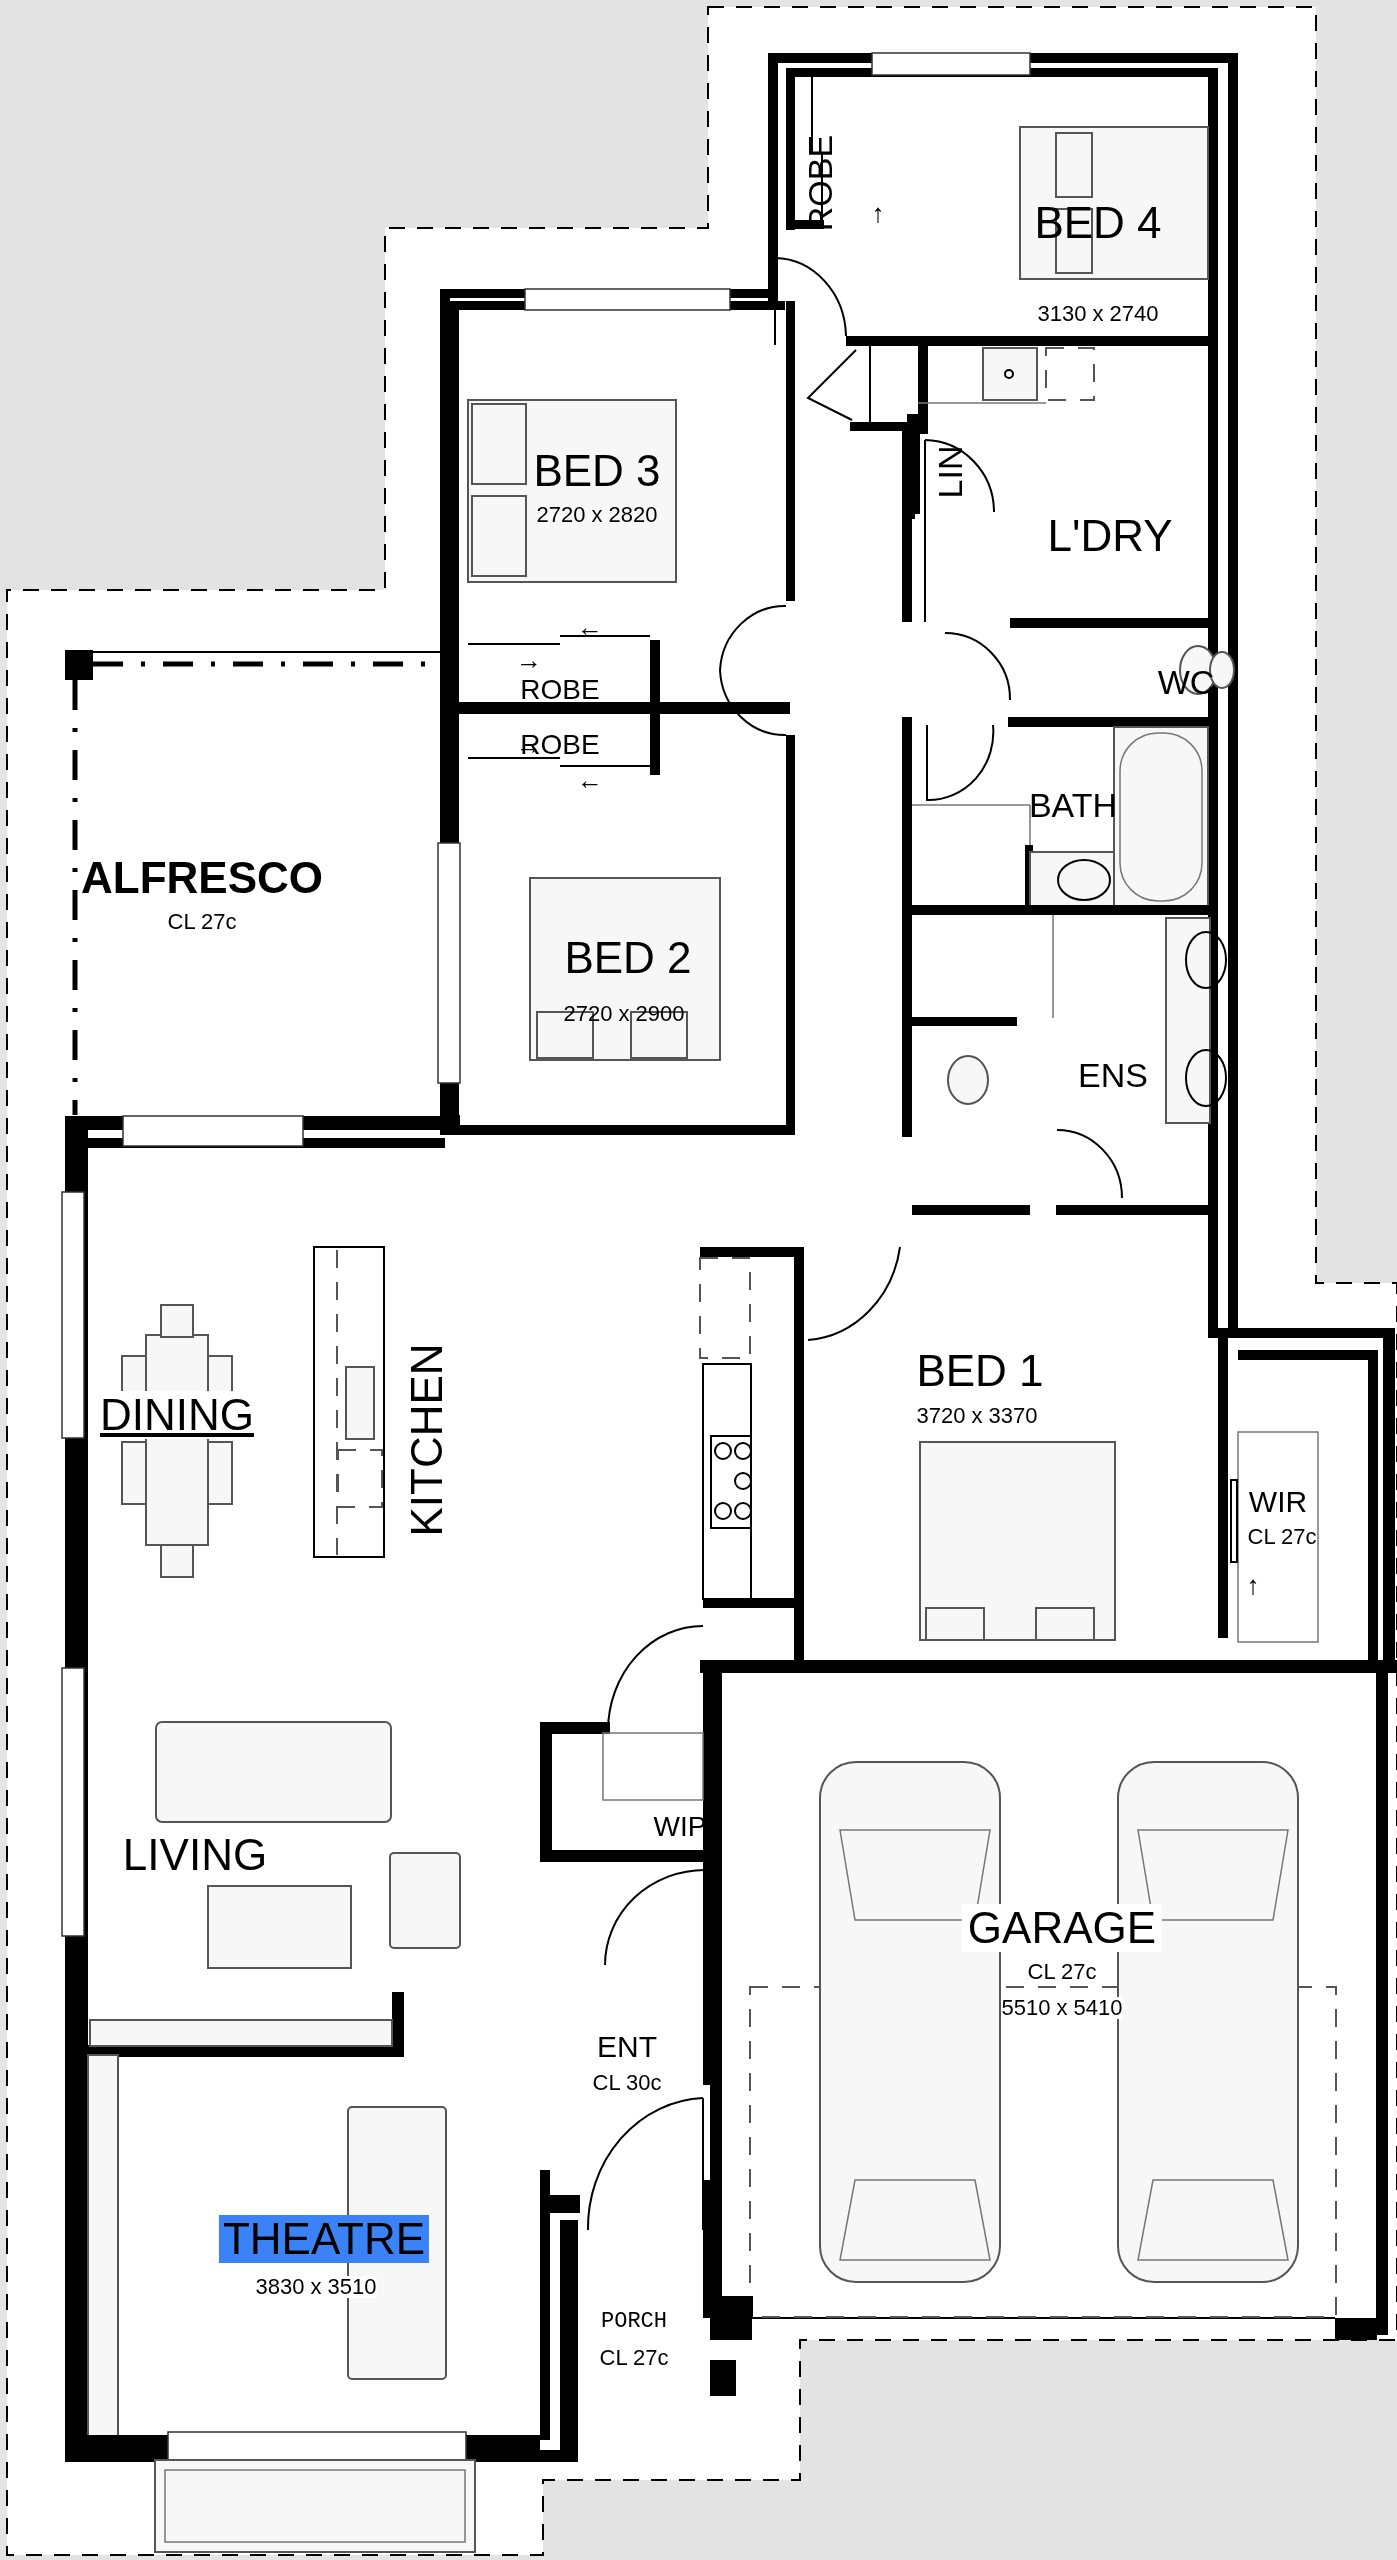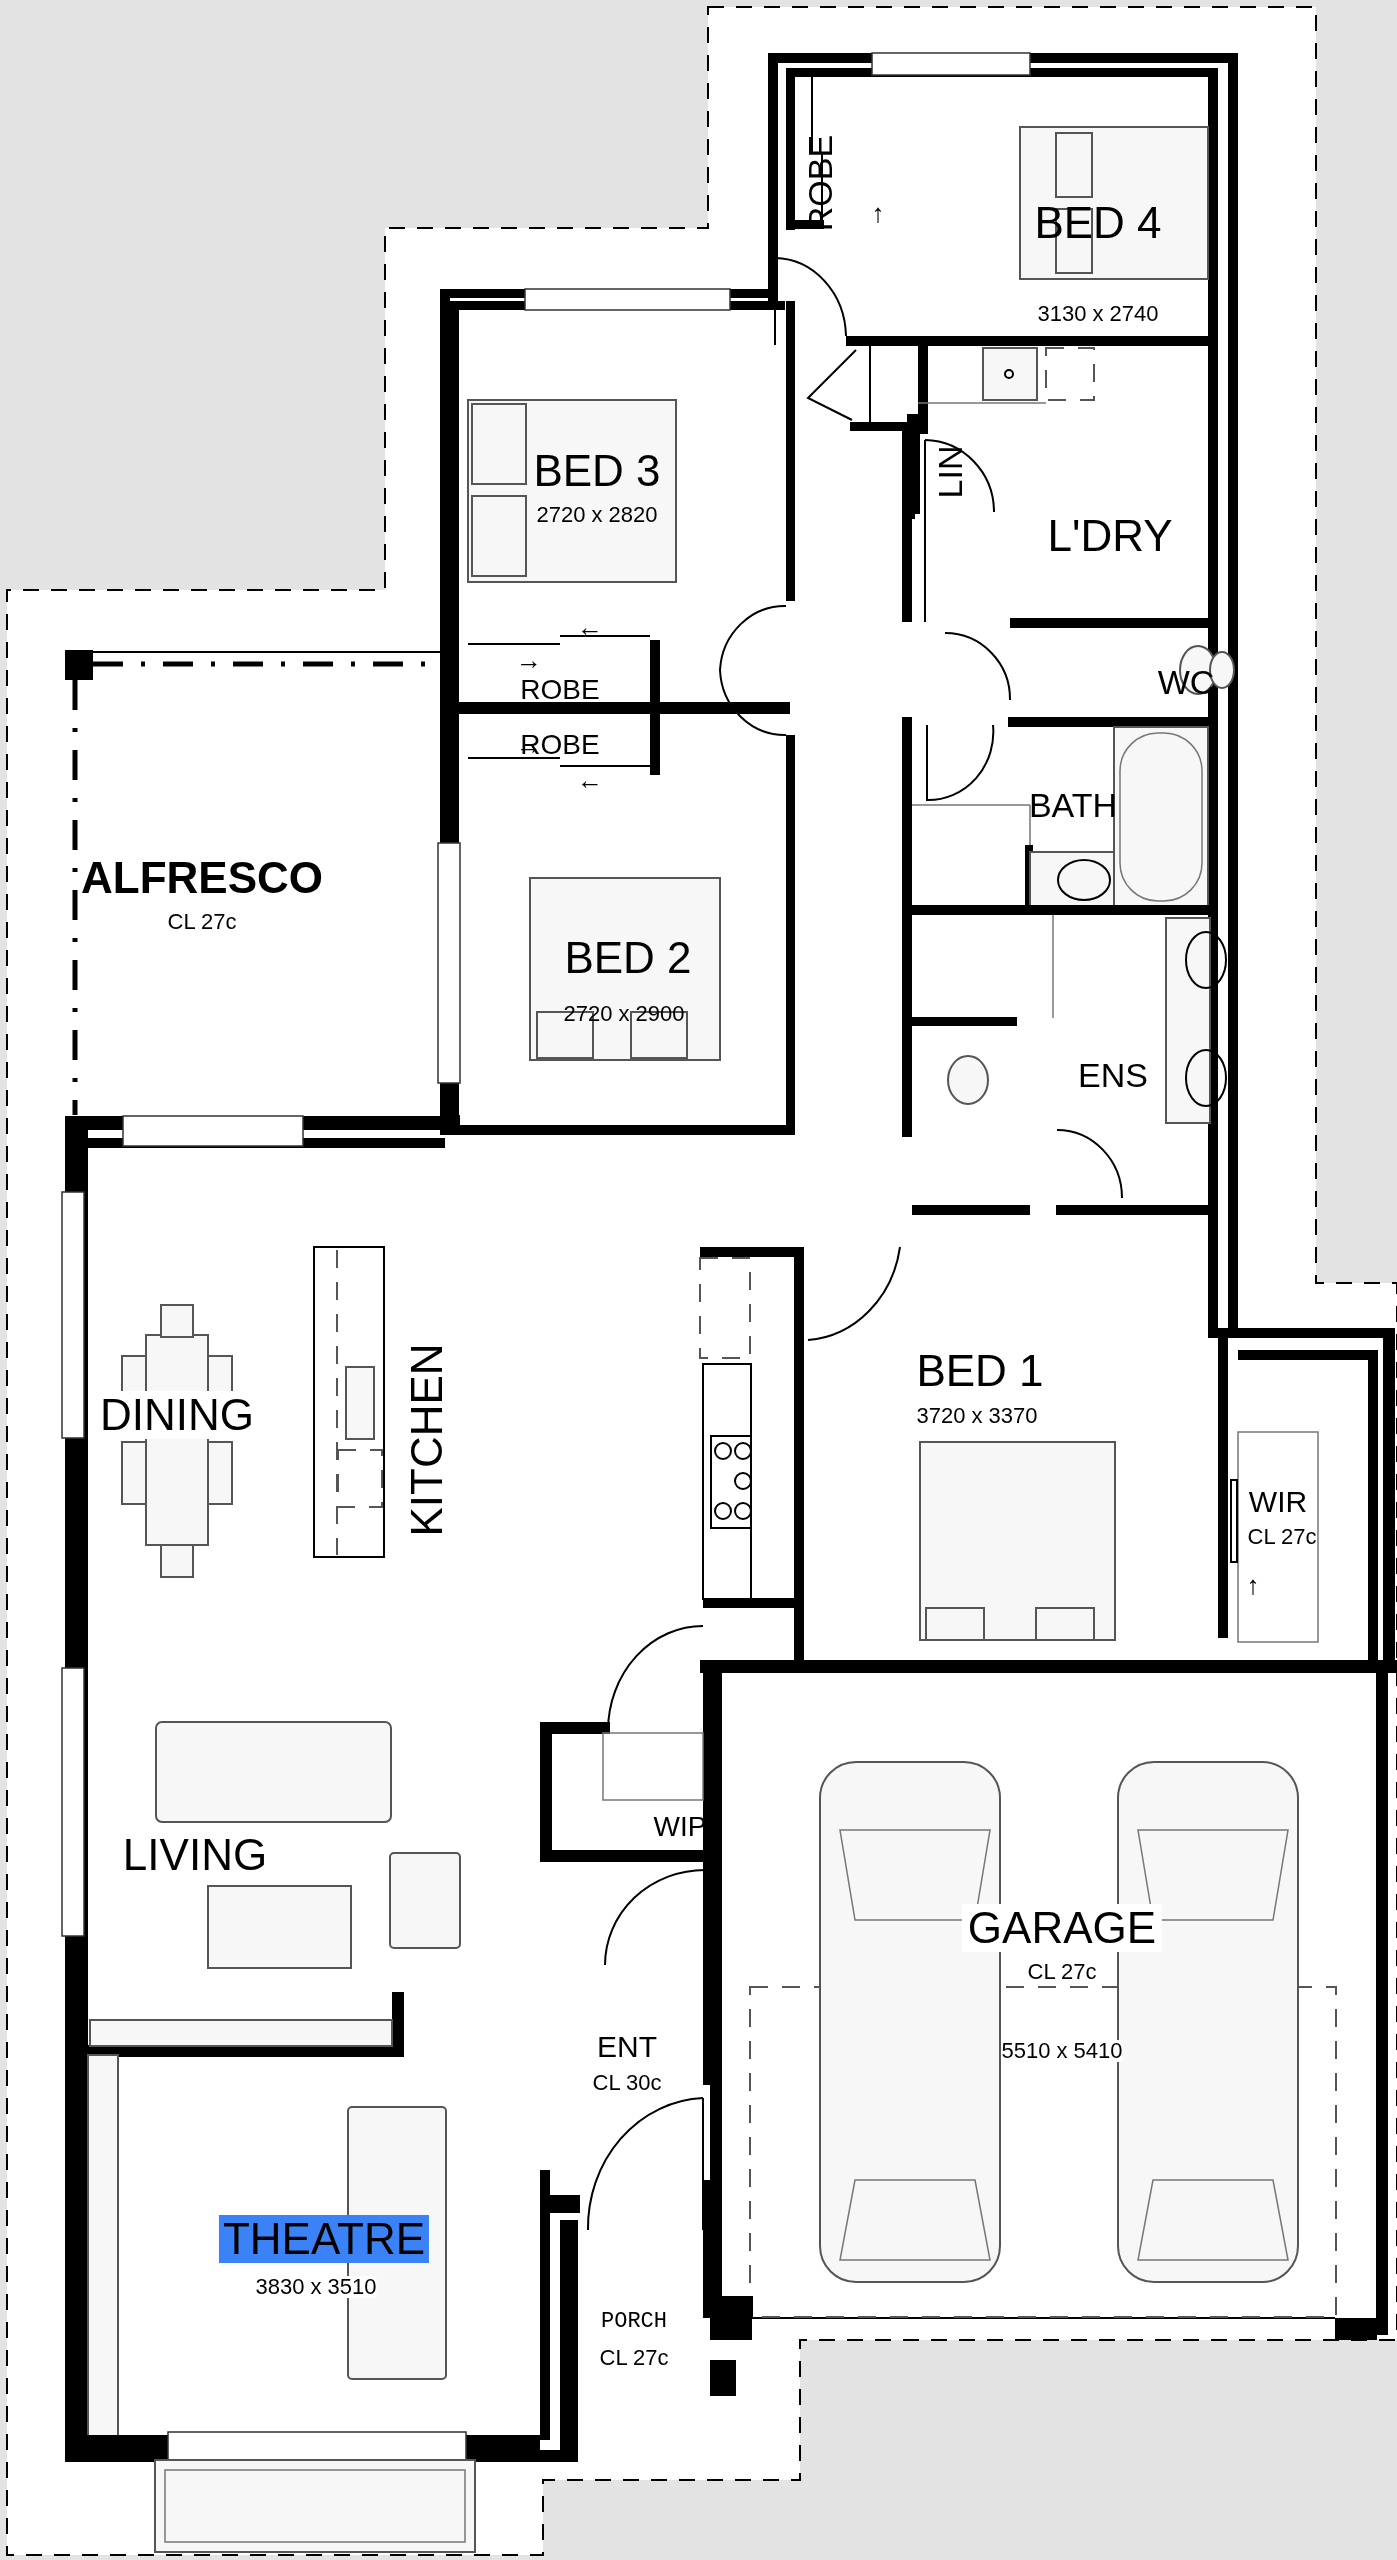--- a/index.html
+++ b/index.html
@@ -238,37 +238,37 @@
 <div class="lbl arrow" style="left:590px;top:780px;">←</div>
 
 <div class="lbl room" style="left:202px;top:878px;font-weight:bold;">ALFRESCO</div>
 <div class="lbl dim" style="left:202px;top:922px;">CL 27c</div>
 
 <div class="lbl room" style="left:628px;top:958px;">BED 2</div>
 <div class="lbl dim" style="left:624px;top:1014px;">2720 x 2900</div>
 
 <div class="lbl room-sm" style="left:1113px;top:1075px;">ENS</div>
 
-<div class="lbl room" style="left:177px;top:1415px;background:#fff;padding:2px;">DINING</div>
+<div class="lbl room" style="left:177px;top:1415px;background:#fff;padding:2px;text-decoration:underline;">DINING</div>
 <div class="lbl room vert" style="left:427px;top:1440px;">KITCHEN</div>
 
 <div class="lbl room" style="left:980px;top:1371px;">BED 1</div>
 <div class="lbl dim" style="left:977px;top:1416px;">3720 x 3370</div>
 
 <div class="lbl room-sm" style="left:1278px;top:1502px;font-size:30px;">WIR</div>
 <div class="lbl dim" style="left:1282px;top:1537px;">CL 27c</div>
 <div class="lbl arrow" style="left:1253px;top:1585px;">↑</div>
 
 <div class="lbl room-sm" style="left:652px;top:1827px;font-size:28px;margin-left:28px;">WIP</div>
 
 <div class="lbl room" style="left:195px;top:1855px;">LIVING</div>
 
 <div class="lbl room" style="left:1062px;top:1928px;background:#fff;padding:2px 6px;">GARAGE</div>
 <div class="lbl dim" style="left:1062px;top:1972px;background:#fff;">CL 27c</div>
-<div class="lbl dim" style="left:1062px;top:2008px;background:#fff;margin-top:43px;">5510 x 5410</div>
+<div class="lbl dim" style="left:1062px;top:2008px;background:#fff;">5510 x 5410</div>
 
 <div class="lbl room-sm" style="left:627px;top:2047px;font-size:30px;">ENT</div>
 <div class="lbl dim" style="left:627px;top:2083px;">CL 30c</div>
 
 <div class="lbl room" style="left:324px;top:2239px;background:#3b82f6;padding:2px 4px;">THEATRE</div>
 <div class="lbl dim" style="left:316px;top:2287px;background:#fff;">3830 x 3510</div>
 
 <div class="lbl room-sm" style="left:634px;top:2322px;font-size:22px;font-family:Liberation Mono, monospace;">PORCH</div>
 <div class="lbl dim" style="left:634px;top:2358px;">CL 27c</div>
 

